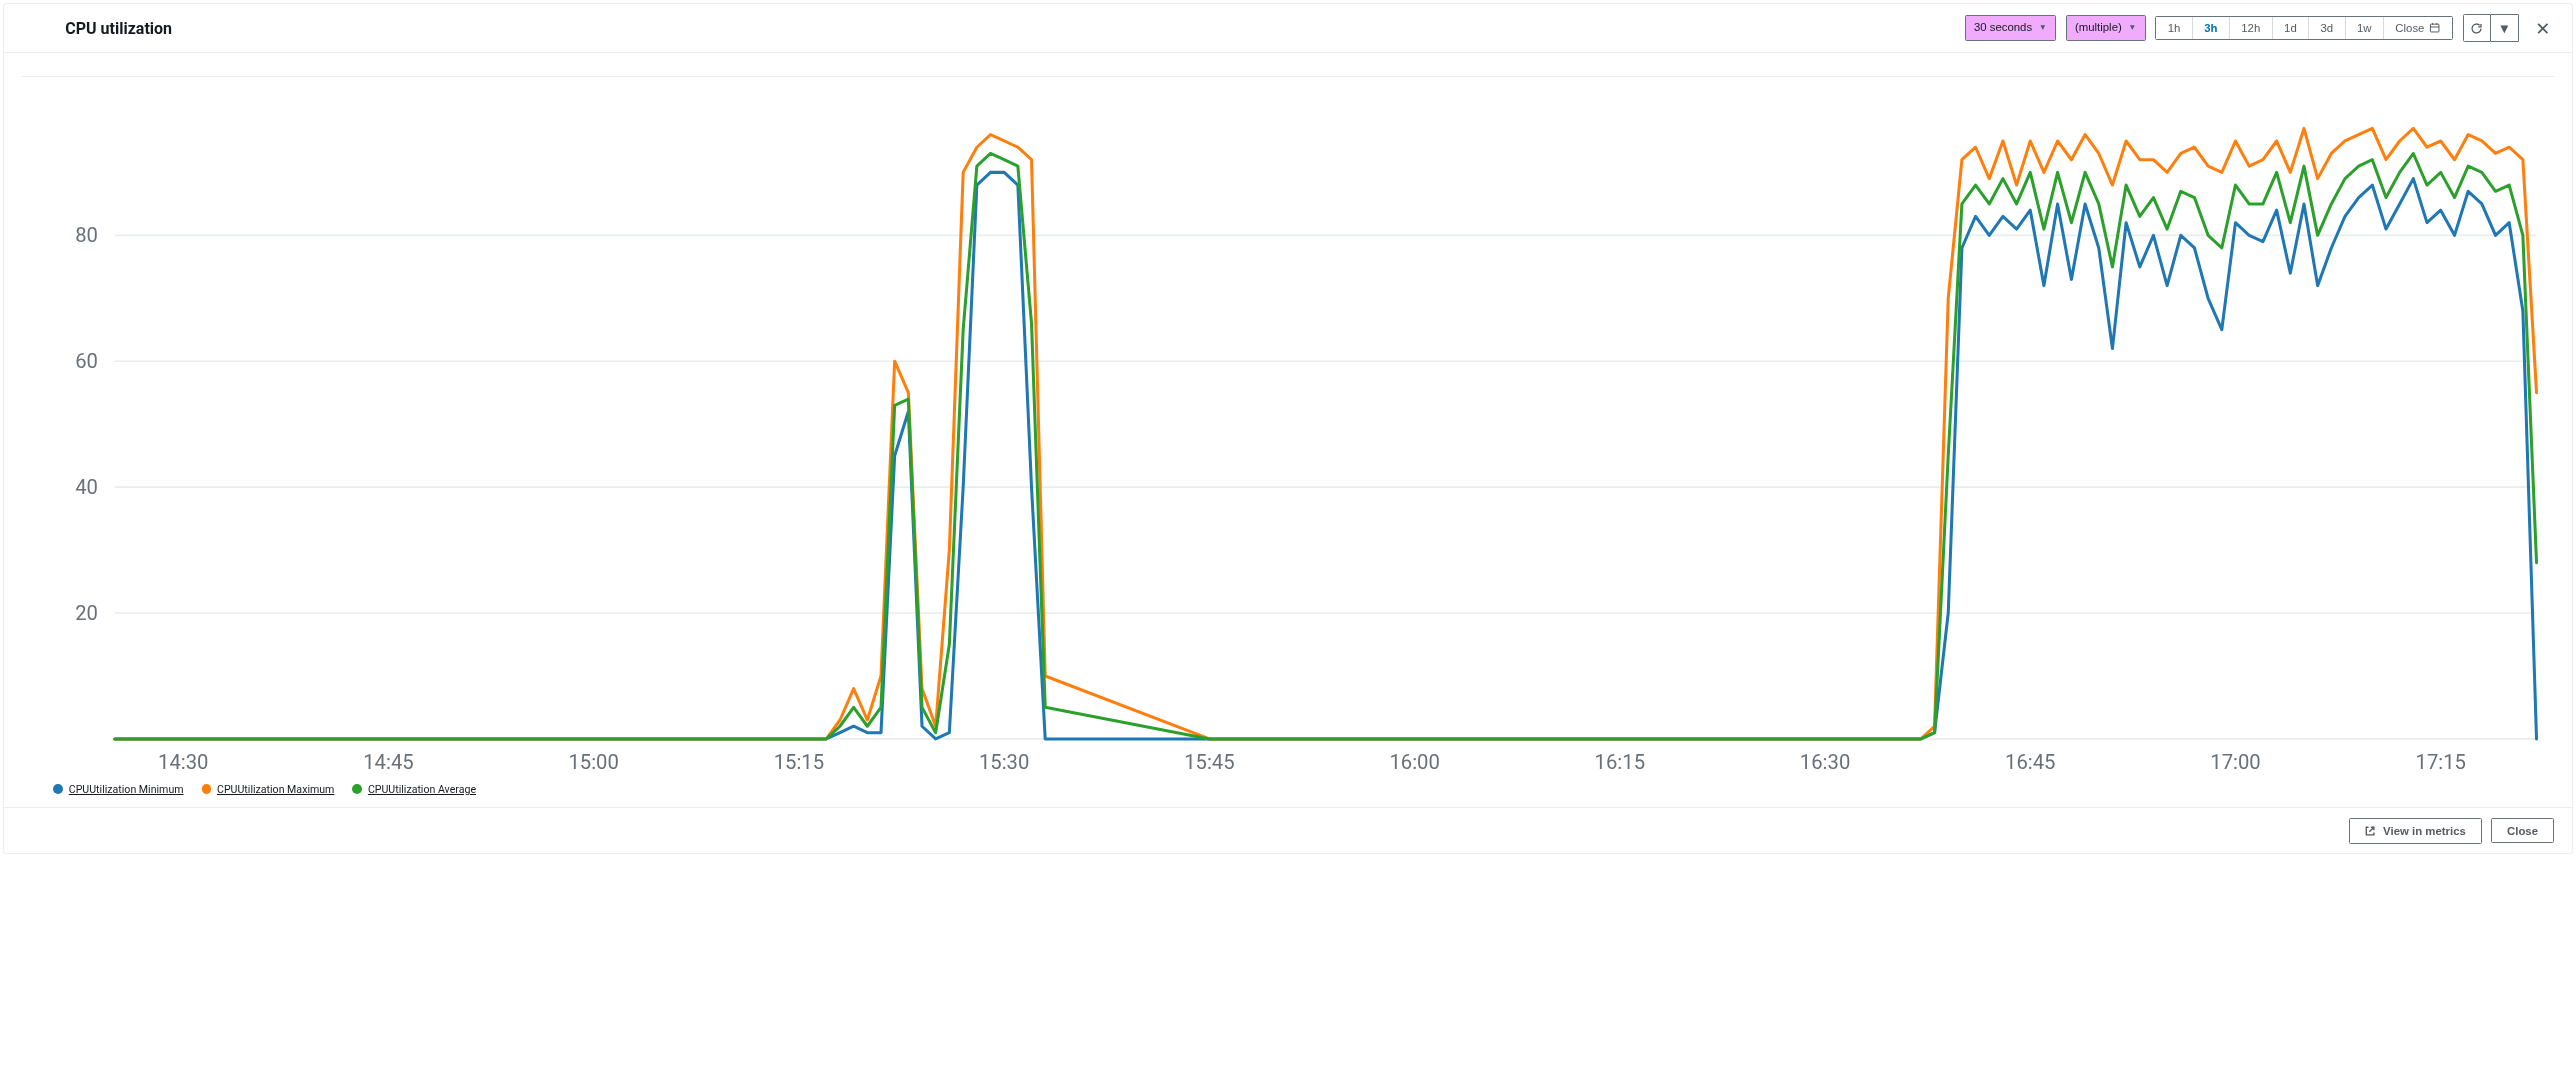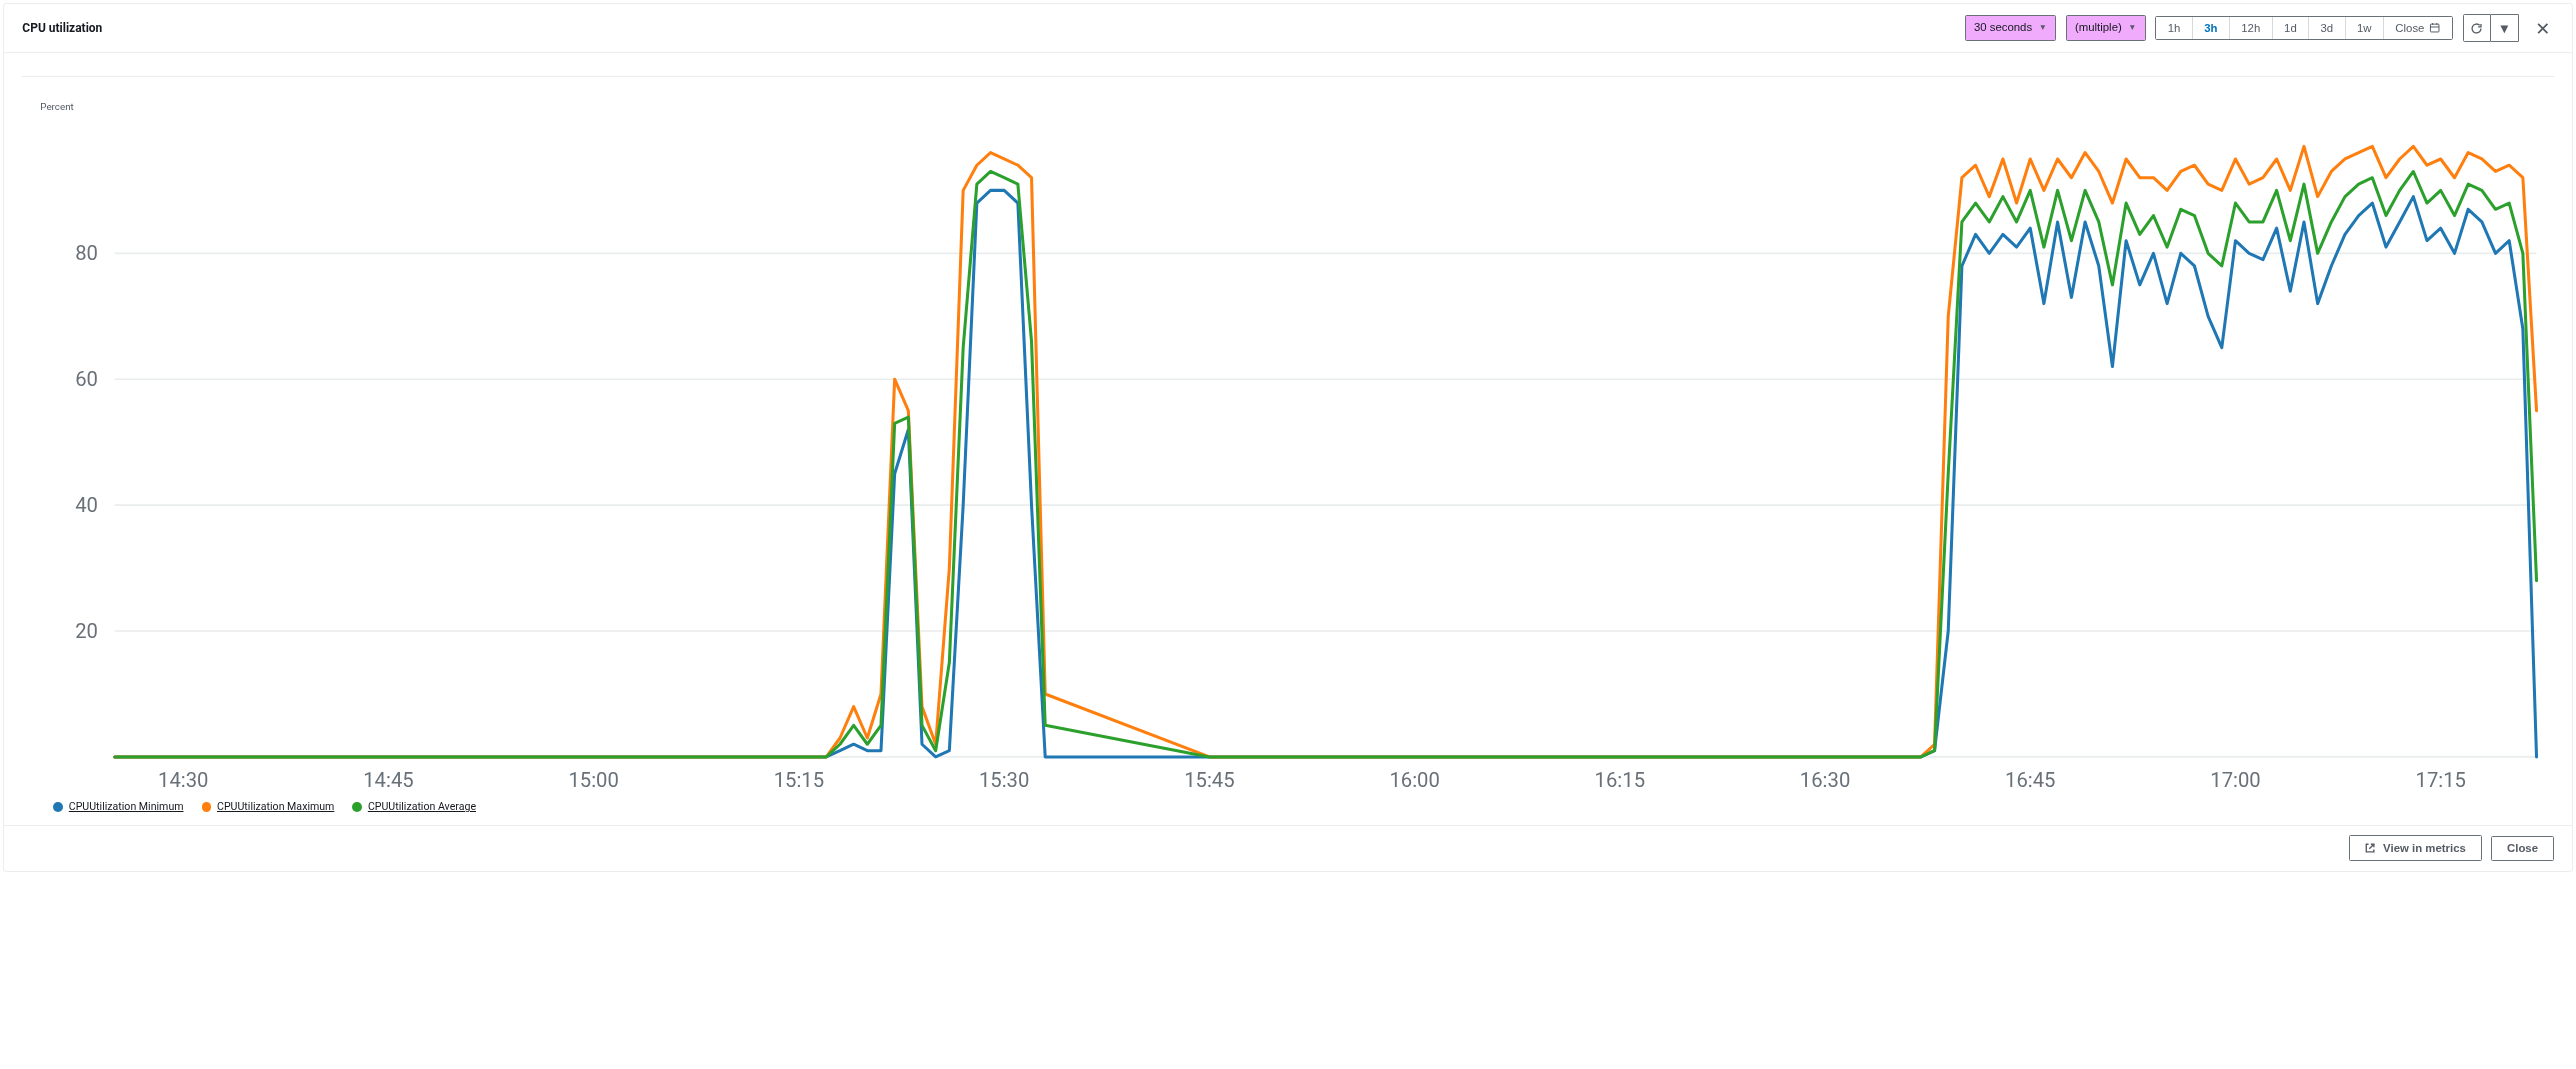--- a/index.html
+++ b/index.html
@@ -1,19 +1,19 @@
 <!DOCTYPE html>
 <html style="font-size:13px"><head>
 <meta charset="utf-8">
 <style>
   * { box-sizing: border-box; }
   html, body { margin:0; padding:0; font-family: "Amazon Ember", -apple-system, BlinkMacSystemFont, "Segoe UI", Roboto, Arial, sans-serif; color:#16191f; background:#fff; }
   .panel { border:0.8px solid #eaeded; border-radius:3.3px; margin:3.3px; }
   .header { display:flex; align-items:center; padding:9.8px 18px; border-bottom:0.8px solid #eaeded; gap:8.2px; }
-  .title { font-size:12px; font-weight:700; flex:0 0 auto; margin-right:auto; }
+  .title { font-size:16px; font-weight:700; flex:0 0 auto; margin-right:auto;margin-left:43px; }
   .controls { display:flex; align-items:center; gap:9.8px; }
   .select-btn { display:inline-flex; align-items:center; gap:6.5px; border:0.8px solid #687078; border-radius:1.6px; padding:4.9px 8.2px; font-size:11.4px; background:#f0abfc; cursor:pointer; color:#16191f; font-weight:400; line-height:1.2; }
   .select-btn .caret { font-size:8.2px; color:#545b64; }
   .time-group { display:inline-flex; border:0.8px solid #687078; border-radius:1.6px; overflow:hidden; }
   .time-btn { padding:4.9px 11.4px; font-size:11.4px; background:#fff; border:none; border-right:0.8px solid #d5dbdb; cursor:pointer; color:#545b64; font-weight:400; display:flex; align-items:center; gap:4.9px; }
   .time-btn:last-child { border-right:none; }
   .time-btn.active { color:#0073bb; font-weight:700; }
   .icon-btn { width:28px; height:28px; display:inline-flex; align-items:center; justify-content:center; border:0.8px solid #687078; border-radius:1.6px; background:#fff; cursor:pointer; color:#545b64; }
   .icon-btn-group { display:inline-flex; }
   .icon-btn-group .icon-btn:first-child { border-top-right-radius:0; border-bottom-right-radius:0; }
@@ -76,21 +76,20 @@
         <button class="icon-btn" aria-label="Refresh options">
           <span class="caret">▼</span>
         </button>
       </div>
       <span class="close-x" role="button" aria-label="Close">✕</span>
     </div>
   </div>
 
   <div class="body">
     <hr class="hr">
-    <div class="ylabel">Percent</div>
     <div class="chart-wrap">
       <svg class="chart" id="chart-svg" viewBox="0 0 1500 400" preserveAspectRatio="none">
           <line class="grid-line" x1="55" x2="1490" y1="303.40000000000003" y2="303.40000000000003"></line>
           <text class="axis-text" x="45" y="307.40000000000003" text-anchor="end">20</text>
           <line class="grid-line" x1="55" x2="1490" y1="228.79999999999998" y2="228.79999999999998"></line>
           <text class="axis-text" x="45" y="232.79999999999998" text-anchor="end">40</text>
           <line class="grid-line" x1="55" x2="1490" y1="154.20000000000002" y2="154.20000000000002"></line>
           <text class="axis-text" x="45" y="158.20000000000002" text-anchor="end">60</text>
           <line class="grid-line" x1="55" x2="1490" y1="79.59999999999998" y2="79.59999999999998"></line>
           <text class="axis-text" x="45" y="83.59999999999998" text-anchor="end">80</text>

